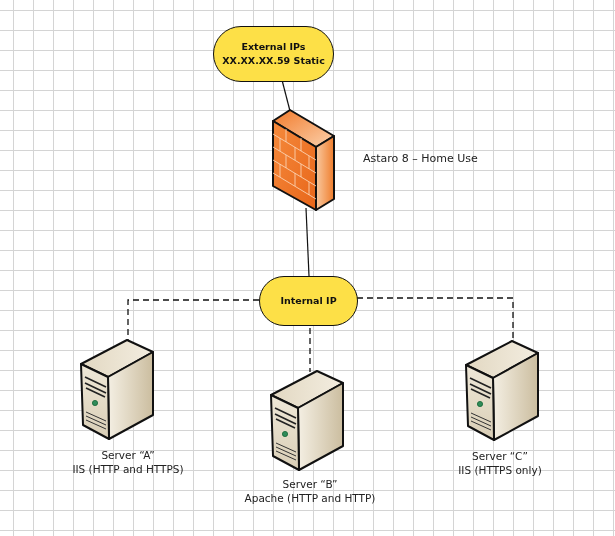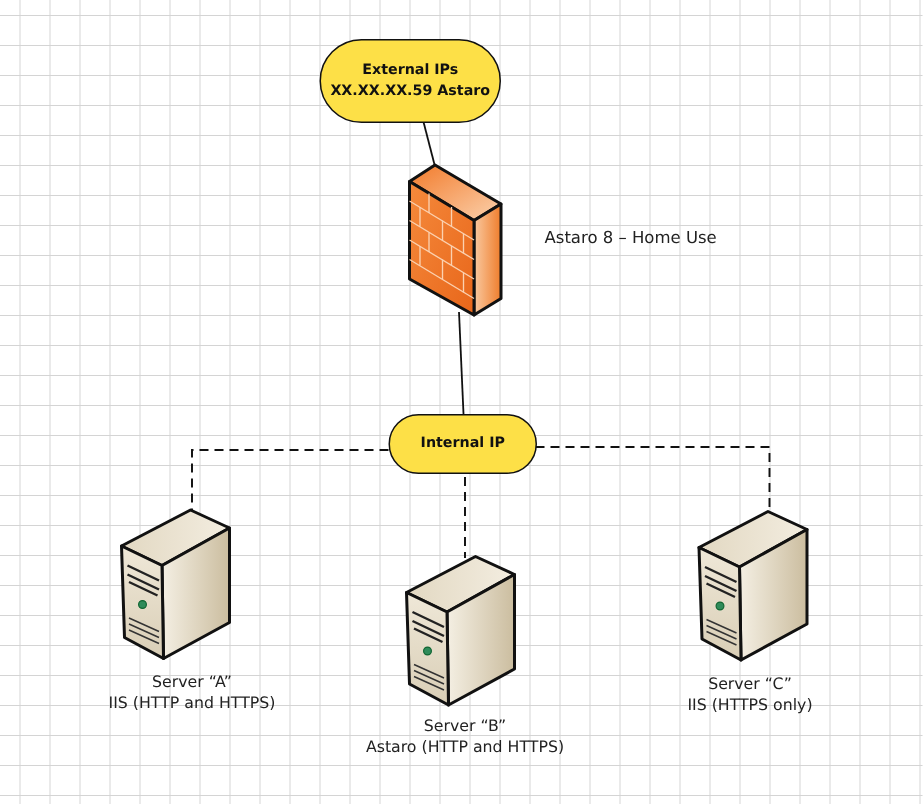--- a/index.html
+++ b/index.html
@@ -105,33 +105,33 @@
       <polygon points="27,37 72,12 72,75 28,99" fill="url(#srvSide)" stroke="#111" stroke-width="2" stroke-linejoin="round"></polygon>
       <polygon points="0,24 27,37 28,99 2,85" fill="url(#srvFront)" stroke="#111" stroke-width="2" stroke-linejoin="round"></polygon>
       <path d="M4,37 L25,47 M4,43 L25,53 M5,48 L24,57" stroke="#222" stroke-width="1.6" fill="none"></path>
       <circle cx="14" cy="63" r="2.6" fill="#2f8b5a" stroke="#163" stroke-width="0.8"></circle>
       <path d="M5,72 L25,81 M5,76 L25,85 M5,80 L25,89" stroke="#333" stroke-width="1" fill="none"></path>
     </g>
 </svg>
 
 <div class="pill" style="left:213px;top:26px;width:121px;height:56px;">
   <div>External IPs</div>
-  <div>XX.XX.XX.59 Astaro</div>
+  <div>XX.XX.XX.59 Static</div>
 </div>
 
 <div class="lbl" style="left:363px;top:152px;text-align:center;font-size:11px;">Astaro 8 – Home Use</div>
 
-<div class="pill" style="left:259px;top:276px;width:99px;height:40px;gap:48px;">
+<div class="pill" style="left:259px;top:276px;width:99px;height:50px;gap:48px;">
   <div>Internal IP</div>
 </div>
 
 <div class="lbl" style="left:58px;top:448px;width:140px;">
   <div>Server “A”</div>
   <div>IIS (HTTP and HTTPS)</div>
 </div>
 <div class="lbl" style="left:225px;top:477px;width:170px;">
   <div>Server “B”</div>
-  <div>Astaro (HTTP and HTTPS)</div>
+  <div>Apache (HTTP and HTTP)</div>
 </div>
 <div class="lbl" style="left:430px;top:449px;width:140px;">
   <div>Server “C”</div>
   <div>IIS (HTTPS only)</div>
 </div>
 
 </body></html>

